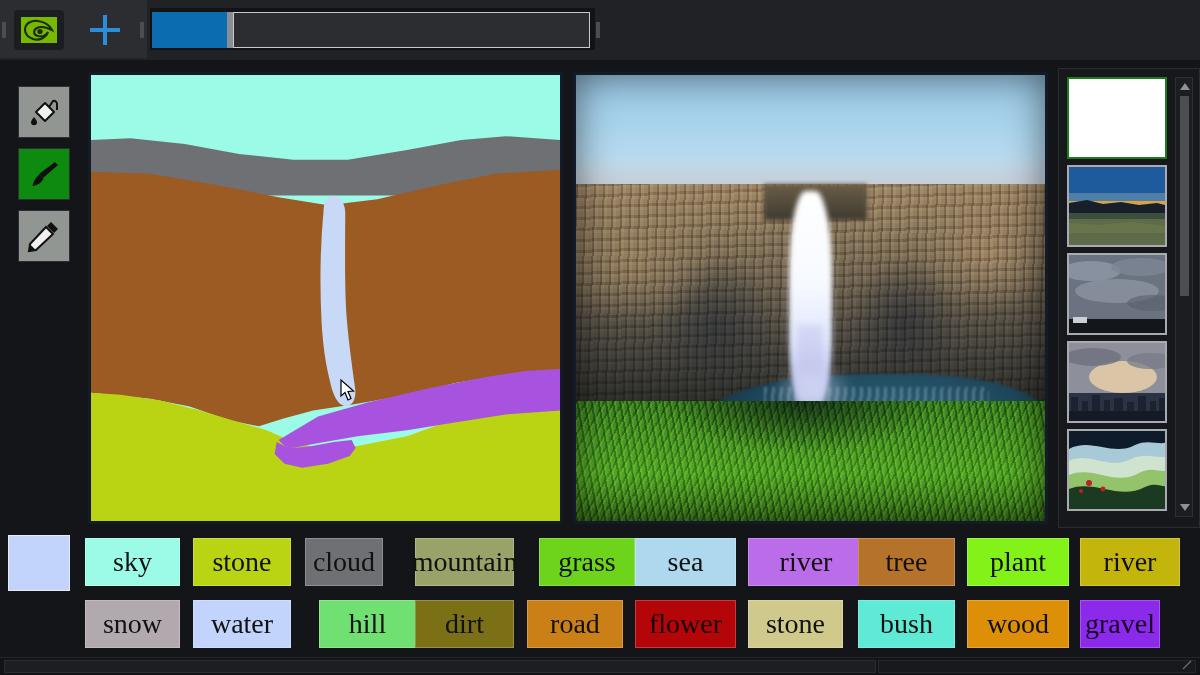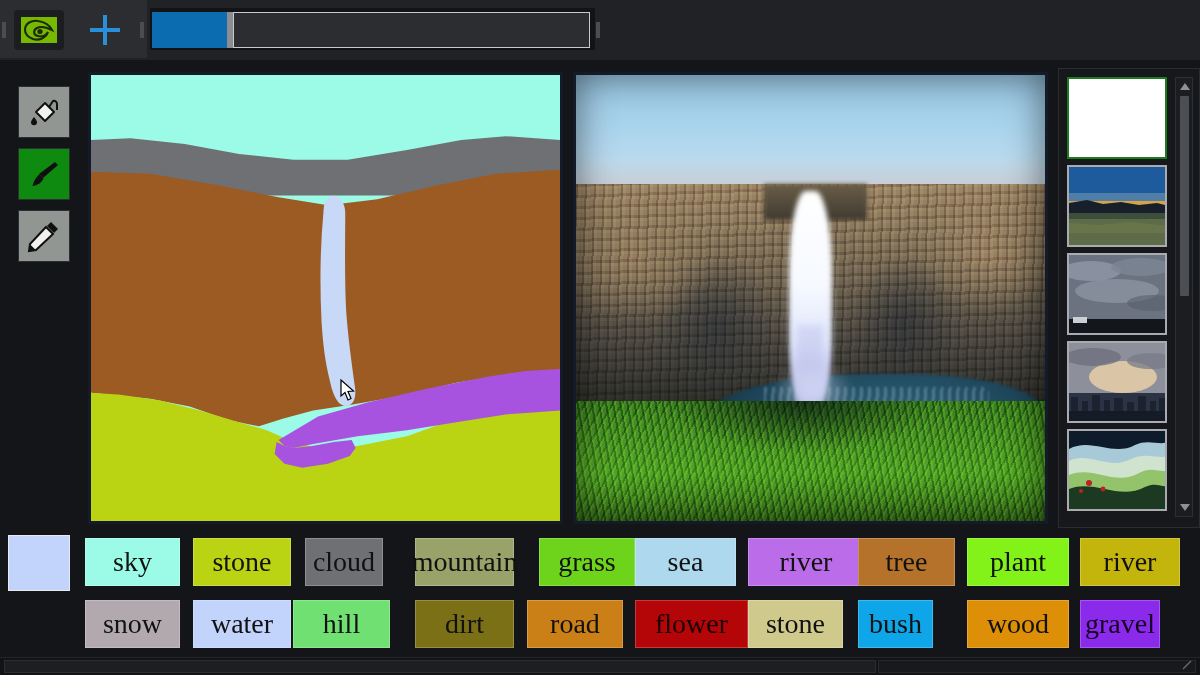--- a/index.html
+++ b/index.html
@@ -485,26 +485,26 @@
       <div class="lbl" style="left: 539px; width: 96px; background: rgb(110, 212, 27); color: rgb(17, 17, 17);">grass</div>
       <div class="lbl" style="left: 635px; width: 101px; background: rgb(174, 216, 237); color: rgb(17, 17, 17);">sea</div>
       <div class="lbl" style="left: 748px; width: 116px; background: rgb(187, 108, 232); color: rgb(17, 17, 17);">river</div>
       <div class="lbl" style="left: 858px; width: 97px; background: rgb(181, 114, 43); color: rgb(17, 17, 17);">tree</div>
       <div class="lbl" style="left: 967px; width: 102px; background: rgb(130, 242, 24); color: rgb(17, 17, 17);">plant</div>
       <div class="lbl" style="left: 1080px; width: 100px; background: rgb(196, 181, 12); color: rgb(17, 17, 17);">river</div>
     </div>
   <div id="row1">
       <div class="lbl" style="left: 85px; width: 95px; background: rgb(177, 169, 174); color: rgb(17, 17, 17);">snow</div>
       <div class="lbl" style="left: 193px; width: 98px; background: rgb(194, 212, 251); color: rgb(17, 17, 17);">water</div>
-      <div class="lbl" style="left: 293px; width: 97px; background: rgb(113, 224, 115); color: rgb(17, 17, 17);">hill</div>
+      <div class="lbl" style="left: 319px; width: 97px; background: rgb(113, 224, 115); color: rgb(17, 17, 17);">hill</div>
       <div class="lbl" style="left: 415px; width: 99px; background: rgb(123, 112, 22); color: rgb(17, 17, 17);">dirt</div>
       <div class="lbl" style="left: 527px; width: 96px; background: rgb(203, 128, 23); color: rgb(17, 17, 17);">road</div>
-      <div class="lbl" style="left: 635px; width: 113px; background: rgb(180, 5, 9); color: rgb(26, 0, 0);">flower</div>
+      <div class="lbl" style="left: 635px; width: 101px; background: rgb(180, 5, 9); color: rgb(26, 0, 0);">flower</div>
       <div class="lbl" style="left: 748px; width: 95px; background: rgb(207, 201, 140); color: rgb(17, 17, 17);">stone</div>
-      <div class="lbl" style="left: 858px; width: 75px; background: #0ea5e9; color: rgb(17, 17, 17);">bush</div>
+      <div class="lbl" style="left: 858px; width: 97px; background: #5eead4; color: rgb(17, 17, 17);">bush</div>
       <div class="lbl" style="left: 967px; width: 102px; background: rgb(221, 143, 8); color: rgb(17, 17, 17);">wood</div>
       <div class="lbl" style="left: 1080px; width: 80px; background: rgb(140, 42, 235); color: rgb(22, 0, 34);">gravel</div>
     </div>
 </div>
 
 <div id="bottom-scroll">
   <div id="bottom-scroll-thumb"></div>
   <div id="bottom-scroll-track2">
     <svg class="resize-grip" viewBox="0 0 10 10">
       <path d="M9 1 L1 9" stroke="#6a6d72" stroke-width="1.2"></path>

